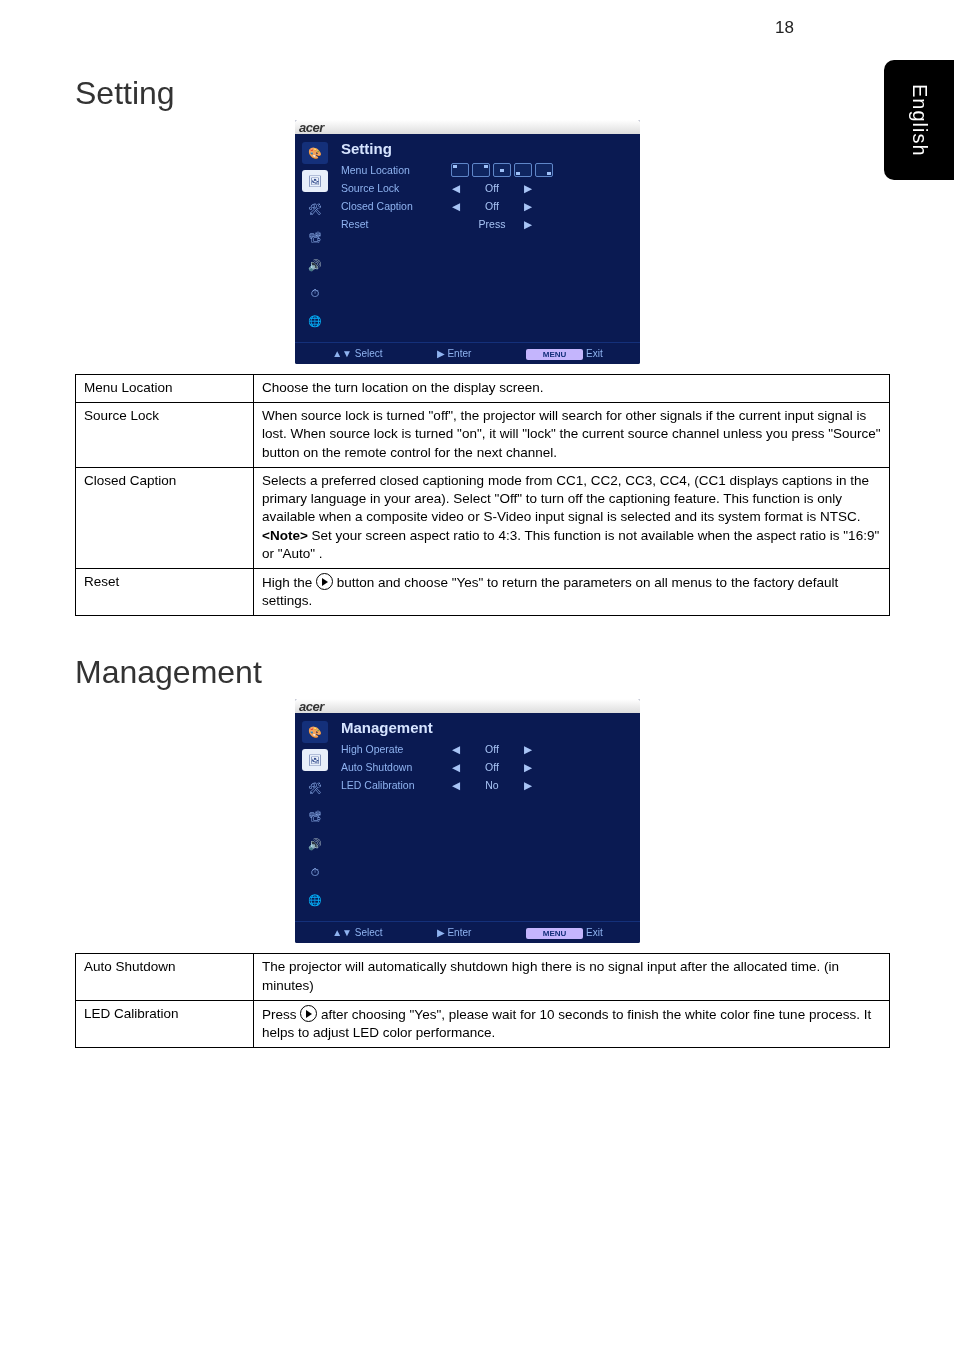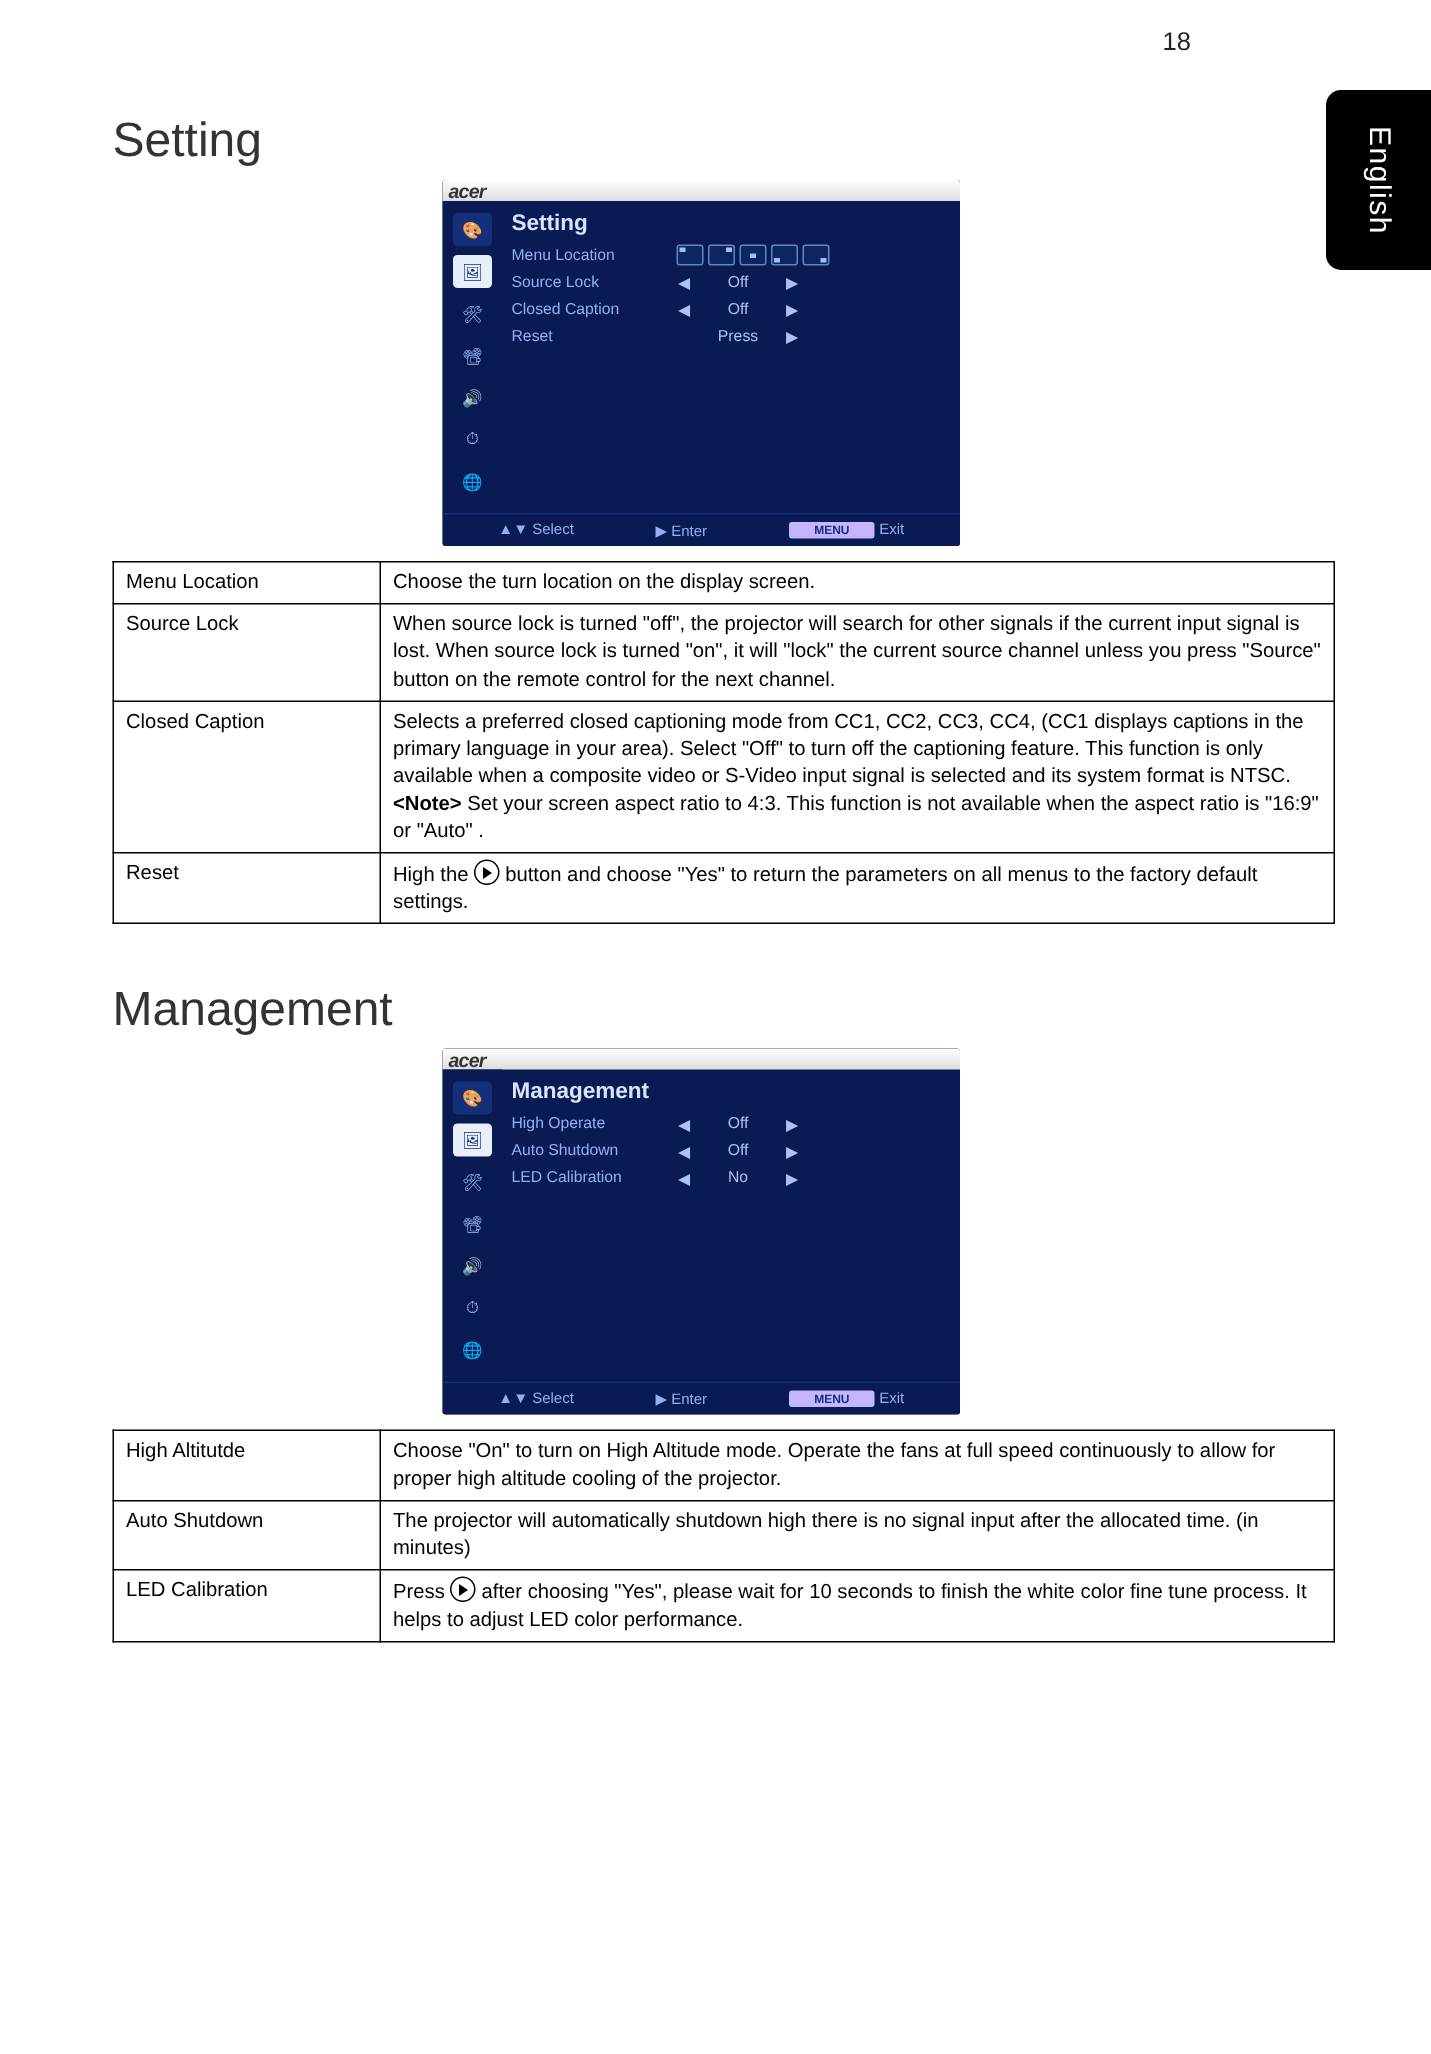--- a/index.html
+++ b/index.html
@@ -322,24 +322,20 @@
     </div>
     <div class="osd-bottom">
       <span>▲▼ Select</span>
       <span>▶ Enter</span>
       <span><span class="menu-pill">MENU</span> <span>Exit</span></span>
     </div>
   </div>
 
   <table class="spec">
     <tbody>
-        <tr>
-      <td class="key">High Altitutde</td>
-      <td>Choose "On" to turn on High Altitude mode. Operate the fans at full speed continuously to allow for proper high altitude cooling of the projector.</td>
-    </tr>
     <tr>
       <td class="key">Auto Shutdown</td>
       <td>The projector will automatically shutdown high there is no signal input after the allocated time. (in minutes)</td>
     </tr>
     <tr>
       <td class="key">LED Calibration</td>
       <td>
         <span>Press </span><span class="arrow-circle"></span><span> after choosing "Yes", please wait for 10 seconds to finish the white color fine tune process. It helps to adjust LED color performance.</span>
       </td>
     </tr>

